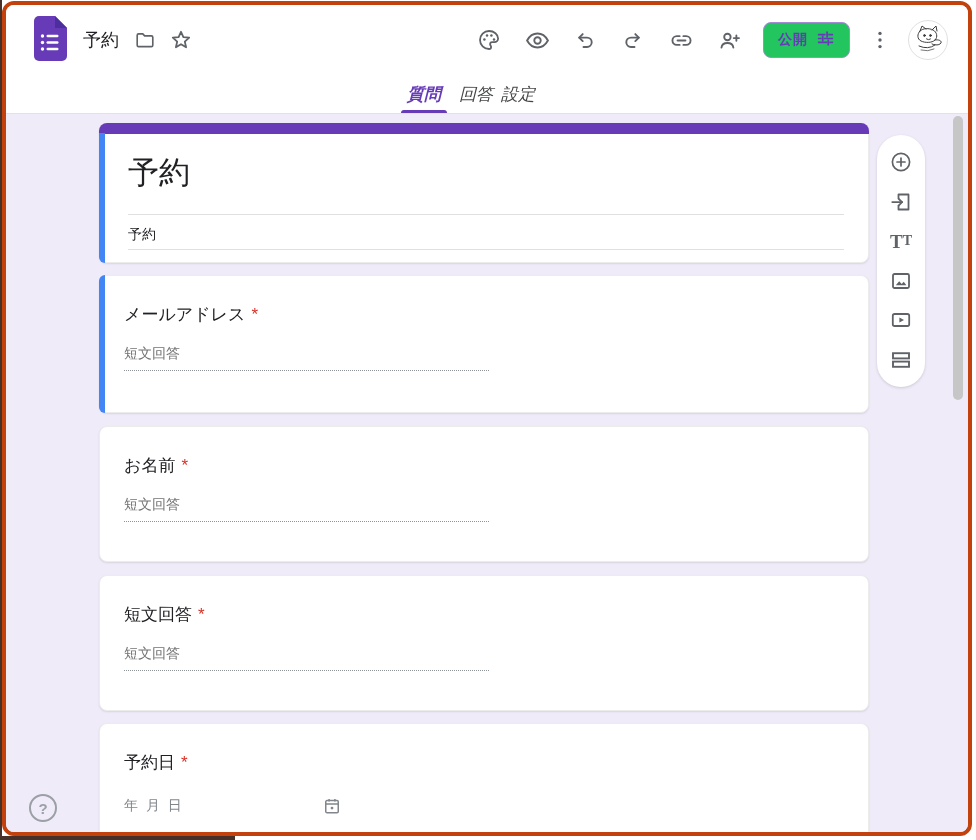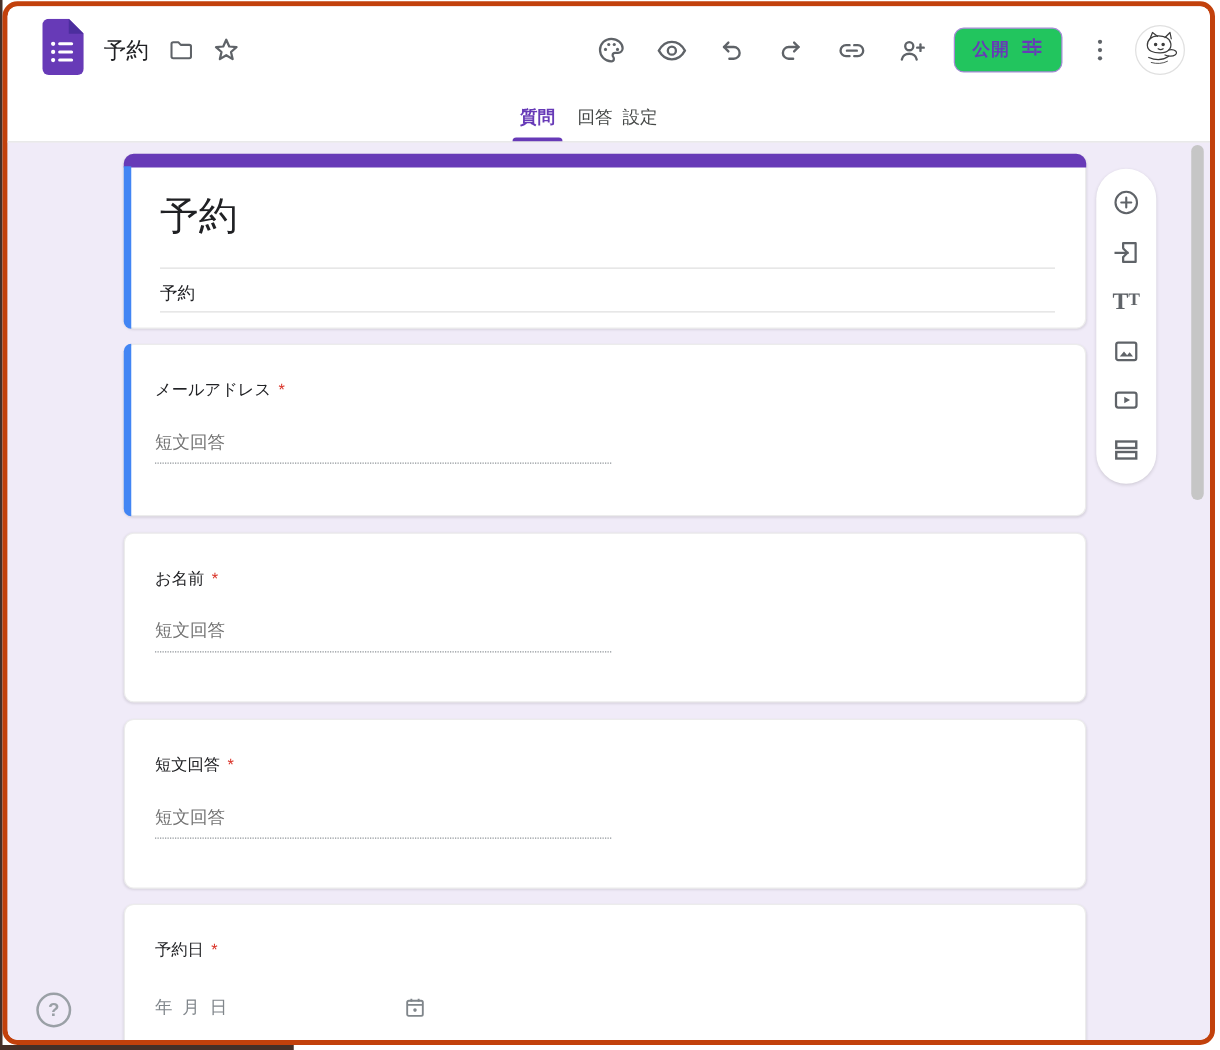--- a/index.html
+++ b/index.html
@@ -33,42 +33,42 @@
     border:1px solid #a58ad6;border-radius:8px;background:#22c55e;cursor:pointer;
   }
   .publish-btn .publish-label{font-size:14px;color:#673ab7;font-weight:bold;letter-spacing:1px;}
   .kebab{margin-left:8px;width:44px;height:44px;display:flex;align-items:center;justify-content:center;border-radius:50%;cursor:pointer;}
   .avatar{
     margin-left:6px;width:38px;height:38px;border-radius:50%;overflow:hidden;
     border:1px solid #e0e0e0;background:#fff;display:flex;align-items:center;justify-content:center;cursor:pointer;
   }
 
   .tabs{position:absolute;top:70px;left:0;right:0;height:38px;display:flex;justify-content:center;padding-right:32px;}
-  .tab{position:relative;display:flex;align-items:center;font-size:14px;color:#444746;padding:0 2px;margin:0 2px;cursor:pointer;}
+  .tab{position:relative;display:flex;align-items:center;font-size:17px;color:#444746;padding:0 2px;margin:0 2px;cursor:pointer;font-style:italic;}
   .tab:first-child{margin-right:12px;}
   .tab.active{color:#673ab7;font-weight:bold;}
   .tab.active::after{content:"";position:absolute;left:-4px;right:-4px;bottom:0;height:3px;background:#673ab7;border-radius:3px 3px 0 0;}
 
   
   .content{position:absolute;top:108px;left:0;right:0;bottom:0;background:#f0ebf8;}
   .card{
     position:absolute;left:93px;width:770px;background:#fff;border-radius:8px;
     box-shadow:0 1px 2px rgba(0,0,0,.10);border:1px solid #ececec;box-sizing:border-box;
   }
   .band{position:absolute;top:-1px;left:-1px;right:-1px;height:11px;background:#673ab7;border-radius:8px 8px 0 0;}
   .accent{position:absolute;left:-1px;top:-1px;bottom:-1px;width:6px;background:#4285f4;border-radius:8px 0 0 8px;}
   .accent.below-band{top:9px;border-radius:0 0 0 8px;}
 
   .card-title-block{top:10px;height:140px;}
   .form-title{position:absolute;left:28px;top:28px;font-size:31px;color:#202124;cursor:text;}
   .title-underline{position:absolute;left:28px;right:24px;top:90px;border-bottom:1px solid #e0e0e0;}
   .form-desc{position:absolute;left:28px;top:102px;font-size:14px;color:#202124;cursor:text;}
   .desc-underline{position:absolute;left:28px;right:24px;top:125px;border-bottom:1px solid #e0e0e0;}
 
-  .q-title{position:absolute;left:24px;top:27px;font-size:13px;color:#202124;cursor:text;}
+  .q-title{position:absolute;left:24px;top:27px;font-size:17px;color:#202124;cursor:text;}
   .req{color:#d93025;margin-left:6px;}
   .q-placeholder{position:absolute;left:24px;top:69px;font-size:14px;color:#737373;}
   .q-dotted{position:absolute;left:24px;width:365px;top:94px;border-bottom:1px dotted #8f9499;}
   .date-row{position:absolute;left:24px;top:72px;display:flex;align-items:center;}
   .date-placeholder{font-size:14px;color:#80868b;letter-spacing:2px;}
   .date-cal{margin-left:138px;display:flex;align-items:center;cursor:pointer;}
 
   
   .side-toolbar{
     position:absolute;left:871px;top:22px;width:48px;height:252px;

